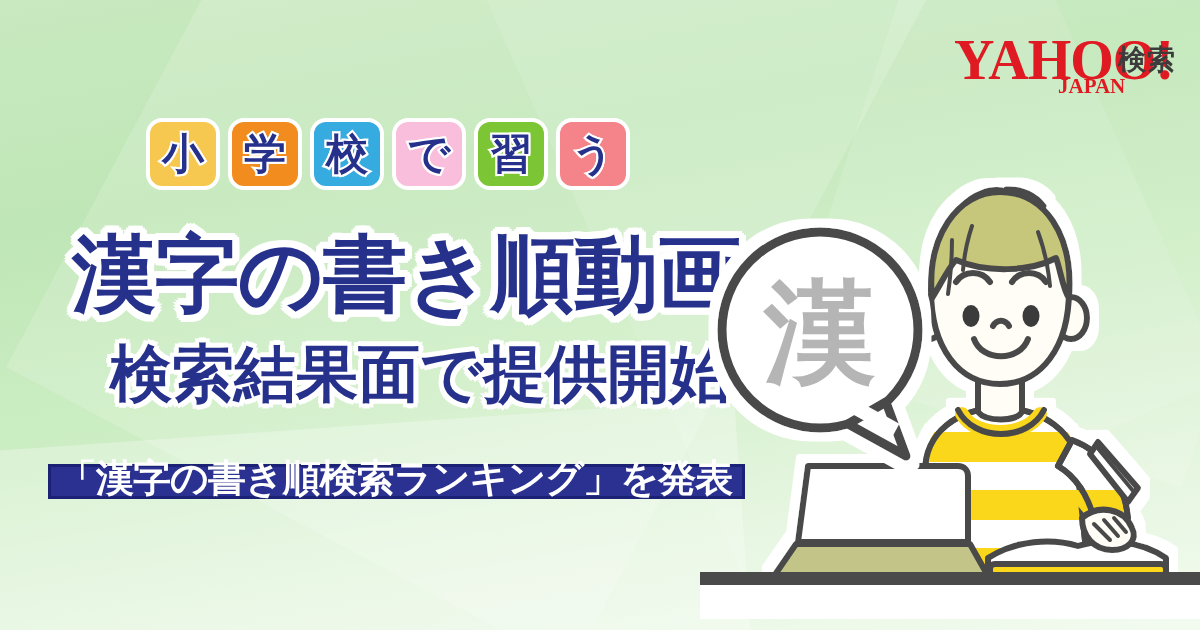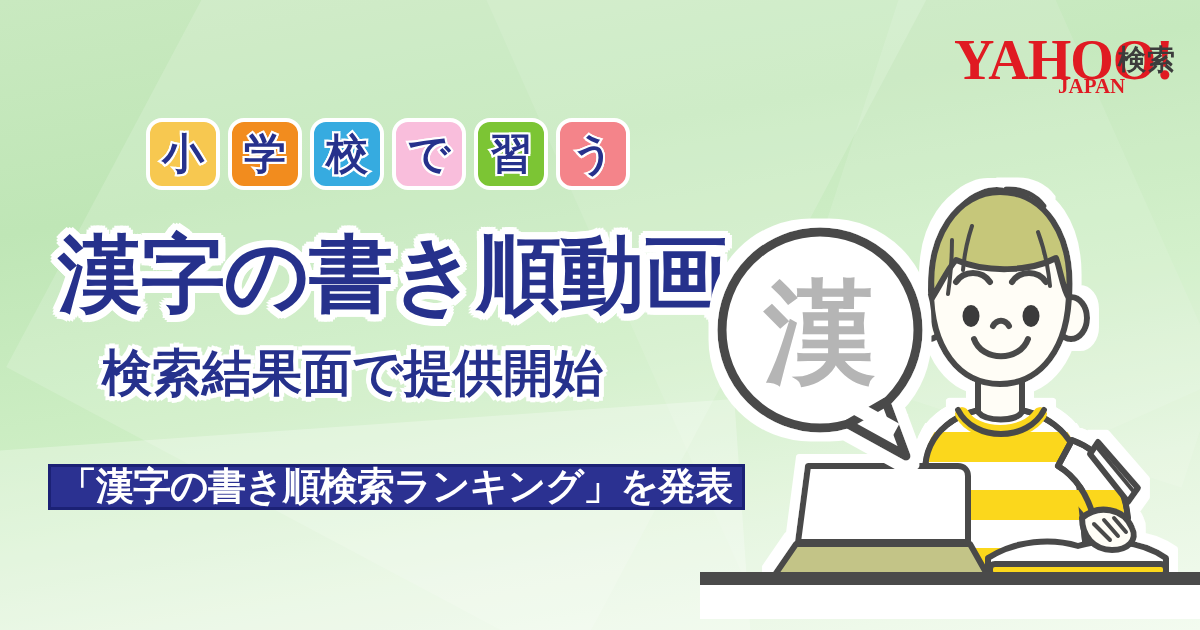--- a/index.html
+++ b/index.html
@@ -48,51 +48,51 @@
     font-family:"DejaVu Sans","Liberation Sans",sans-serif;font-weight:bold;
     font-size:42px;color:#26318C;line-height:1;
     -webkit-text-stroke:4px #ffffff;paint-order:stroke fill;
     text-shadow:
       2px 0 0 #fff,-2px 0 0 #fff,0 2px 0 #fff,0 -2px 0 #fff,
       1.5px 1.5px 0 #fff,-1.5px 1.5px 0 #fff,1.5px -1.5px 0 #fff,-1.5px -1.5px 0 #fff;
   }
 
   
   .headline1{
-    position:absolute;left:58px;top:232px;display:flex;align-items:flex-end;
+    position:absolute;left:72px;top:232px;display:flex;align-items:flex-end;
   }
   .headline1 .big{
     font-family:"DejaVu Sans","Liberation Sans",sans-serif;font-weight:bold;
     font-size:84px;line-height:1;color:#26318C;letter-spacing:-1px;
     text-shadow:
       7px 0 0 #fff,-7px 0 0 #fff,0 7px 0 #fff,0 -7px 0 #fff,
       5px 5px 0 #fff,-5px 5px 0 #fff,5px -5px 0 #fff,-5px -5px 0 #fff,
       7px 3px 0 #fff,-7px 3px 0 #fff,3px 7px 0 #fff,3px -7px 0 #fff,
       -3px 7px 0 #fff,-3px -7px 0 #fff,7px -3px 0 #fff,-7px -3px 0 #fff;
   }
   .headline1 .wo{
     font-family:"DejaVu Sans","Liberation Sans",sans-serif;font-weight:bold;
     font-size:52px;line-height:1;color:#26318C;margin-left:6px;margin-bottom:6px;
     text-shadow:4px 0 0 #fff,-4px 0 0 #fff,0 4px 0 #fff,0 -4px 0 #fff,
       3px 3px 0 #fff,-3px 3px 0 #fff,3px -3px 0 #fff,-3px -3px 0 #fff;
   }
   .headline2{
-    position:absolute;left:102px;top:348px;
-    font-family:Liberation Serif, serif;font-weight:bold;
-    font-size:50px;line-height:1;color:#26318C;letter-spacing:0px;
+    position:absolute;left:110px;top:348px;
+    font-family:Liberation Mono, monospace;font-weight:bold;
+    font-size:62px;line-height:1;color:#26318C;letter-spacing:0px;
     text-shadow:
       5px 0 0 #fff,-5px 0 0 #fff,0 5px 0 #fff,0 -5px 0 #fff,
       4px 4px 0 #fff,-4px 4px 0 #fff,4px -4px 0 #fff,-4px -4px 0 #fff;
   }
 
   
   .banner{
-    position:absolute;left:48px;top:464px;height:46px;
+    position:absolute;left:48px;top:464px;height:35px;
     background:#2B3191;border:3px solid #1B2175;box-sizing:border-box;
-    display:flex;padding:0 10px 8px 8px;
+    display:flex;align-items:center;padding:0 10px 8px 8px;
   }
   .banner span{
     font-family:"DejaVu Sans","Liberation Sans",sans-serif;font-weight:bold;
     color:#ffffff;font-size:38px;line-height:1;letter-spacing:-1px;white-space:nowrap;
   }
 
   
   .illu{position:absolute;left:700px;top:140px;width:500px;height:490px;}
   .illu svg{display:block;}
 </style>

